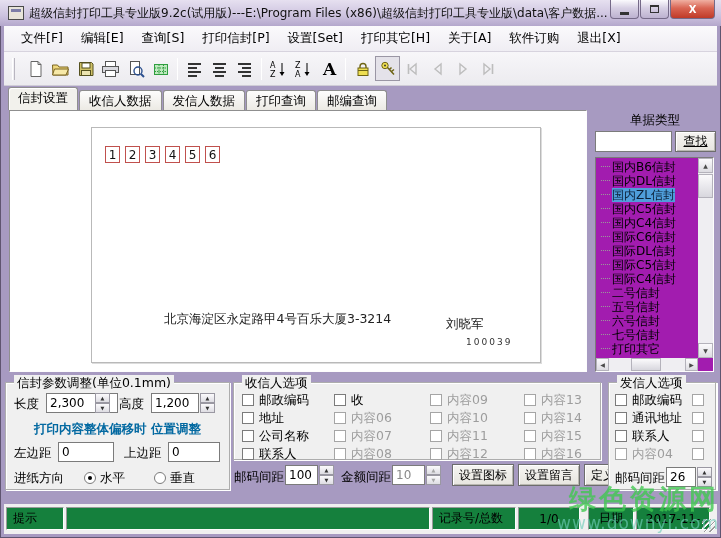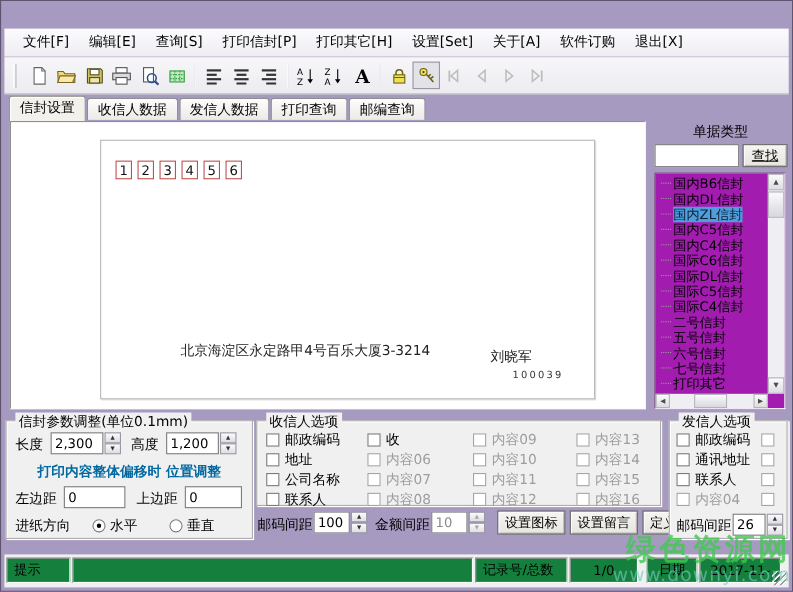--- a/index.html
+++ b/index.html
@@ -33,21 +33,21 @@
   .toolbar { position:absolute; left:4px; top:52px; width:713px; height:34px;
     background:linear-gradient(#f7f6f9,#ecebef); border-bottom:1px solid #cfccd6;
     display:flex; align-items:center; padding-left:6px; }
   .tb-grip { width:3px; height:22px; border-left:1px solid #fff; border-right:1px solid #b9b6c0; margin:0 8px 0 2px; }
   .tb-btn { width:25px; height:25px; display:flex; align-items:center; justify-content:center; }
   .tb-btn.pressed { border:1px solid #9a96a4; background:#e4e2e9; }
   .tb-sep { width:1px; height:22px; background:#c2bfca; border-right:1px solid #fff; margin:0 4px; }
   .tb-btn svg { display:block; }
 
   
-  .tabbar { position:absolute; left:8px; top:87px; width:709px; height:23px; display:flex; align-items:center; }
+  .tabbar { position:absolute; left:8px; top:87px; width:709px; height:23px; display:flex; align-items:flex-end; }
   .tab { height:20px; padding:2px 9px 0; margin-right:1px; font-size:12.5px;
     background:linear-gradient(#fdfdfd,#eceae4); border:1px solid #8e8e8e; border-bottom:none;
     border-radius:3px 3px 0 0; }
   .tab.active { height:23px; background:#f2f1ec; font-weight:normal; position:relative; z-index:2;
     box-shadow:inset 1px 1px 0 #fff; }
 
   
   .tabpage { position:absolute; left:9px; top:110px; width:578px; height:262px; background:#fff;
     border:1px solid; border-color:#8f8f8f #fdfdfd #fdfdfd #8f8f8f; }
   .envelope { position:absolute; left:81px; top:16px; width:450px; height:236px; background:#fff;
@@ -112,28 +112,43 @@
   
   .watermark { position:absolute; right:2px; top:481px; text-align:right; pointer-events:none; z-index:9; }
   .wm1 { font-size:27px; font-weight:bold; color:rgba(62,200,78,.78); letter-spacing:3px; }
   .wm2 { font-size:17px; color:rgba(110,205,185,.65); margin-top:-4px; letter-spacing:1px; }
 </style>
 </head>
 <body>
 
 <div id="win">
 
+  <div class="titlebar">
+    <span class="app-icon"></span>
+    <span class="title-text">超级信封打印工具专业版9.2c(试用版)---E:\Program Files (x86)\超级信封打印工具专业版\data\客户数据...</span>
+    <span class="win-btns">
+      <span class="win-btn">
+          <span class="glyph-min"></span>
+        </span>
+      <span class="win-btn">
+          <span class="glyph-max"></span>
+        </span>
+      <span class="win-btn close">
+          <span>X</span>
+        </span>
+    </span>
+  </div>
 
   <div class="menubar">
     <span class="menu-item">文件[F]</span>
     <span class="menu-item">编辑[E]</span>
     <span class="menu-item">查询[S]</span>
     <span class="menu-item">打印信封[P]</span>
+    <span class="menu-item">设置[Set]</span>
     <span class="menu-item">打印其它[H]</span>
-    <span class="menu-item">设置[Set]</span>
     <span class="menu-item">关于[A]</span>
     <span class="menu-item">软件订购</span>
     <span class="menu-item">退出[X]</span>
   </div>
 
   <div class="toolbar">
     <span class="tb-grip"></span>
     <span class="tb-btn">
       <svg width="18" height="18">
           <path d="M4 1.5h7l3 3v12H4z" fill="#fff" stroke="#666"></path>
@@ -318,21 +333,21 @@
     <div class="hscroll">
       <span class="sbtn" style="left:0;top:0;width:13px;height:13px;">◀</span>
       <span class="sthumb" style="left:35px;top:0;width:30px;height:13px;"></span>
       <span class="sbtn" style="right:0;top:0;width:13px;height:13px;">▶</span>
     </div>
   </div>
 
   <div class="groupbox" style="left:5px; top:382px; width:225px; height:108px;">
     <span class="gb-legend">信封参数调整(单位0.1mm)</span>
     <span class="field-label" style="position:absolute;left:8px;top:13px;">长度</span>
-    <input class="num-input" style="position: absolute; left: 40px; top: 10px; width: 48px;" value="2,300">
+    <input class="num-input" style="position: absolute; left: 40px; top: 10px; width: 72px;" value="2,300">
     <span class="spin" style="position:absolute;left:89px;top:10px;">
         <b>▲</b>
         <b>▼</b>
       </span>
     <span class="field-label" style="position:absolute;left:113px;top:13px;">高度</span>
     <input class="num-input" style="position: absolute; left: 145px; top: 10px; width: 48px;" value="1,200">
     <span class="spin" style="position:absolute;left:194px;top:10px;">
         <b>▲</b>
         <b>▼</b>
       </span>

